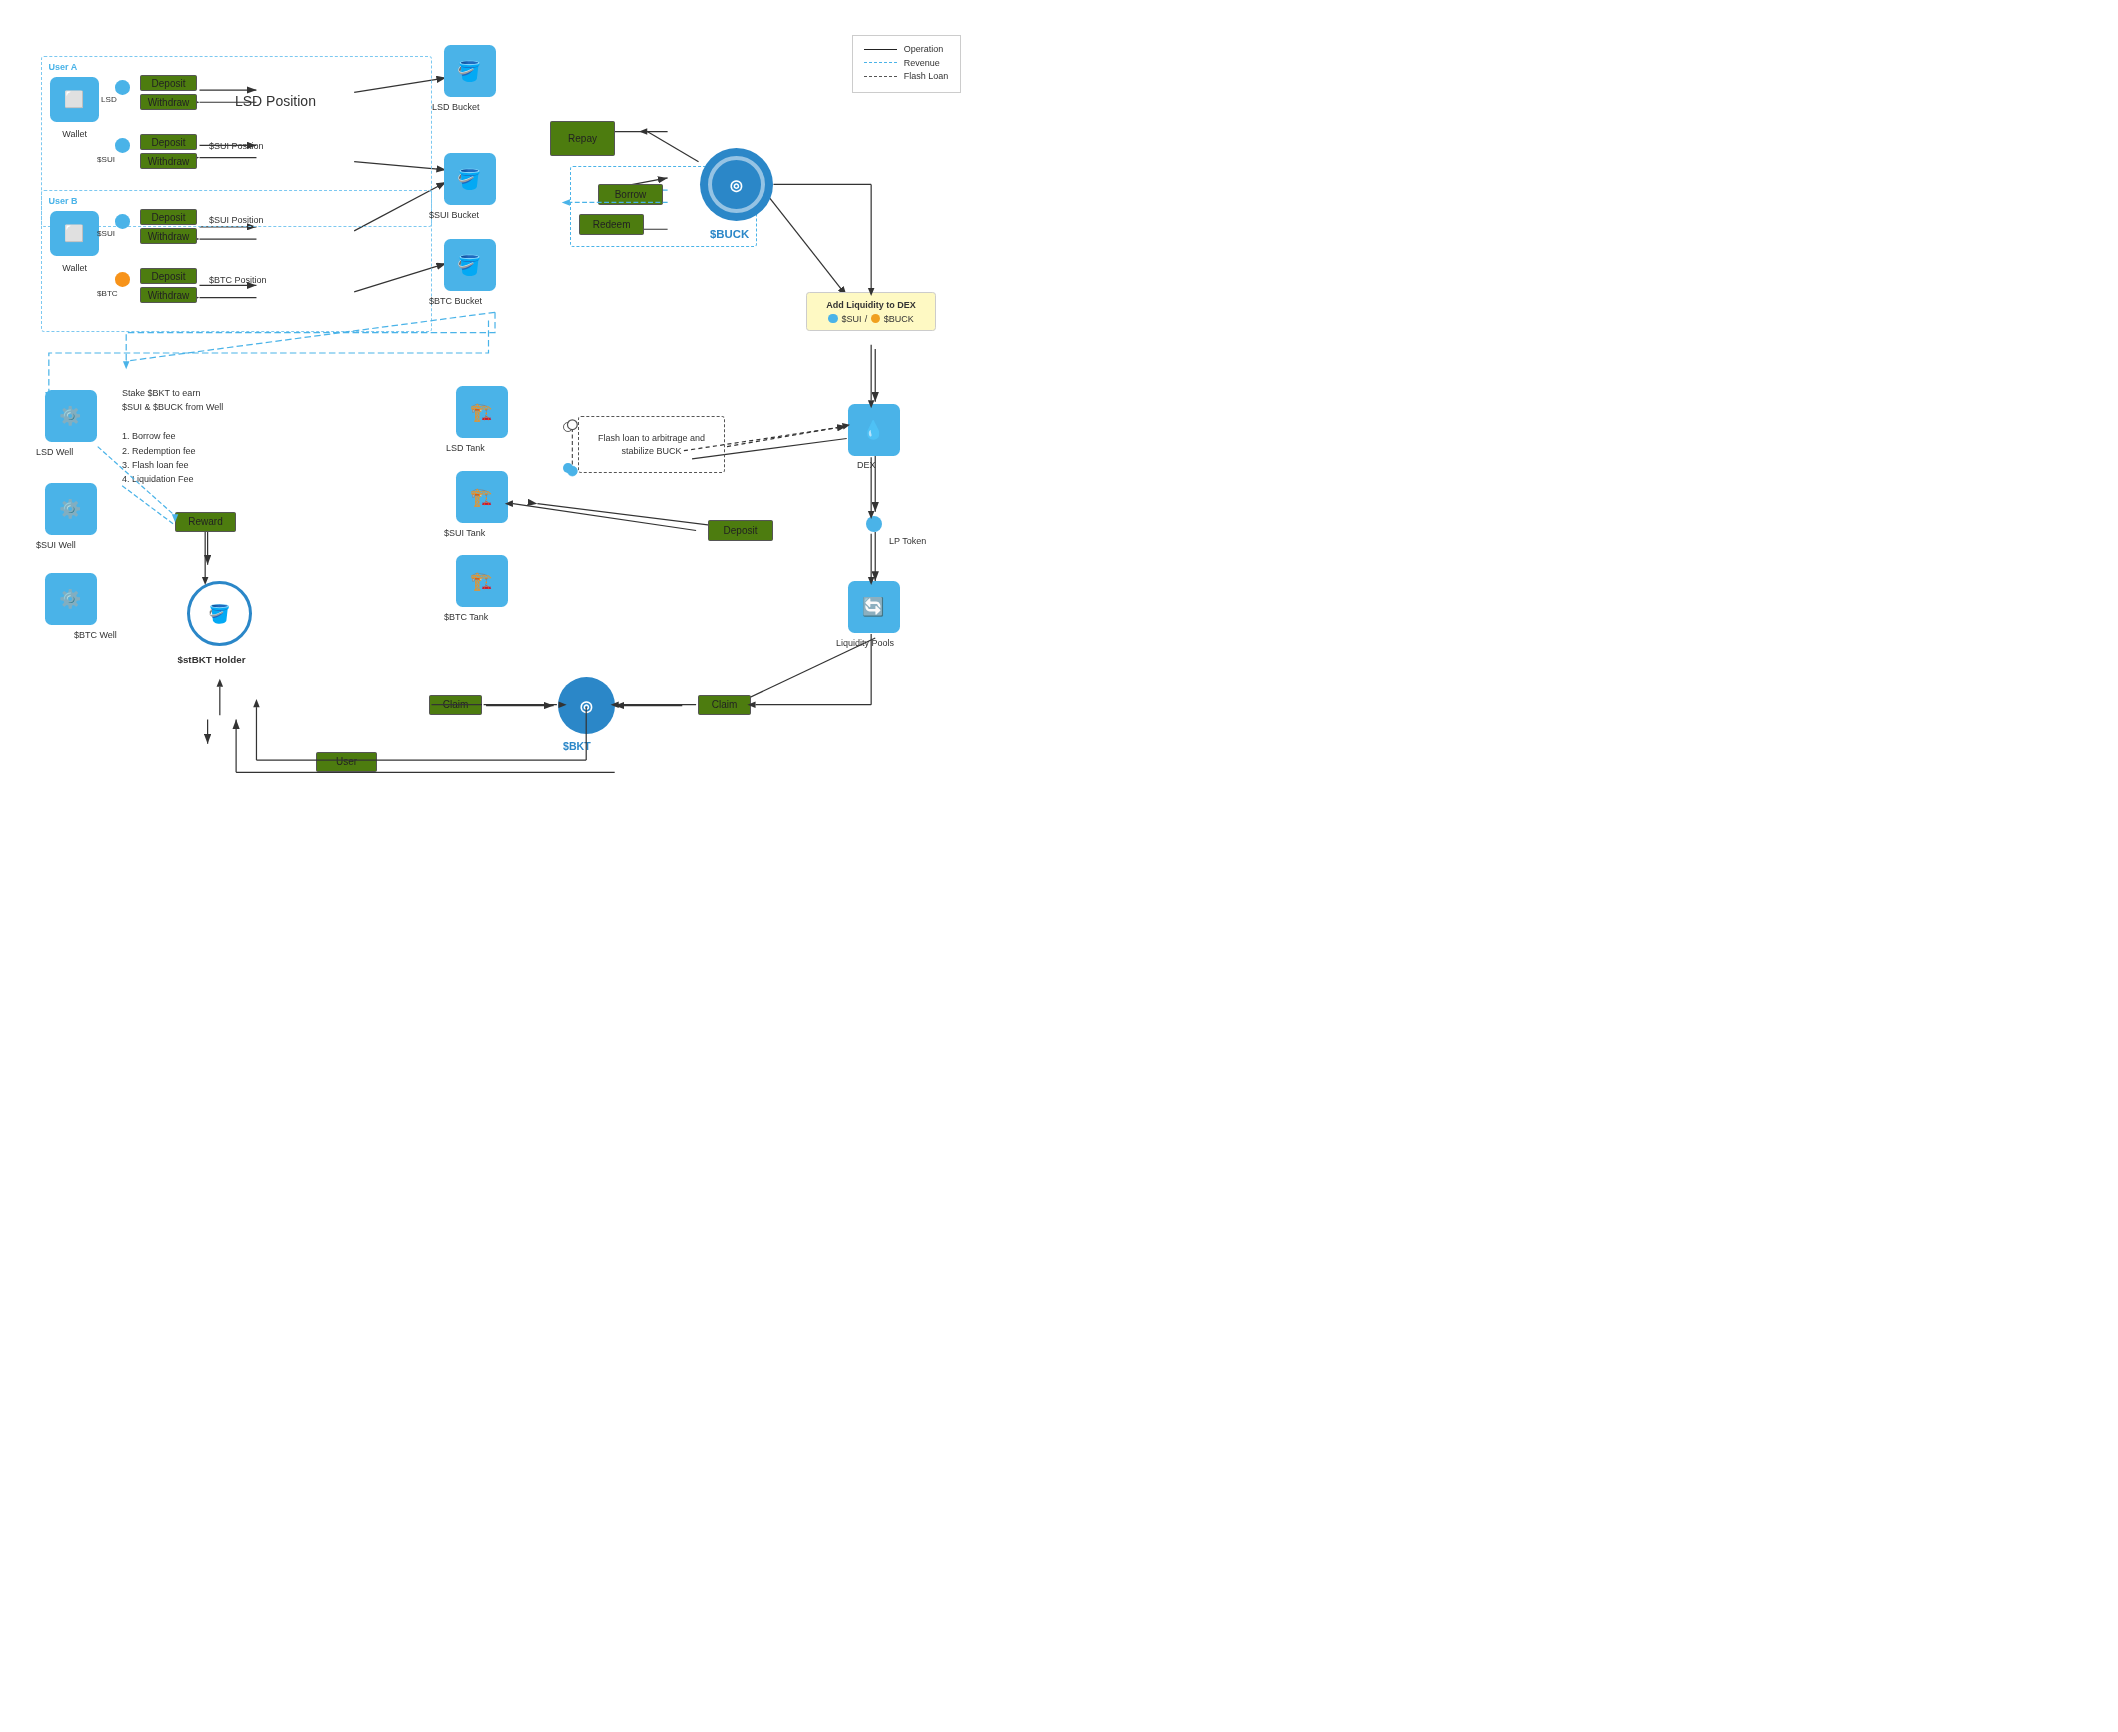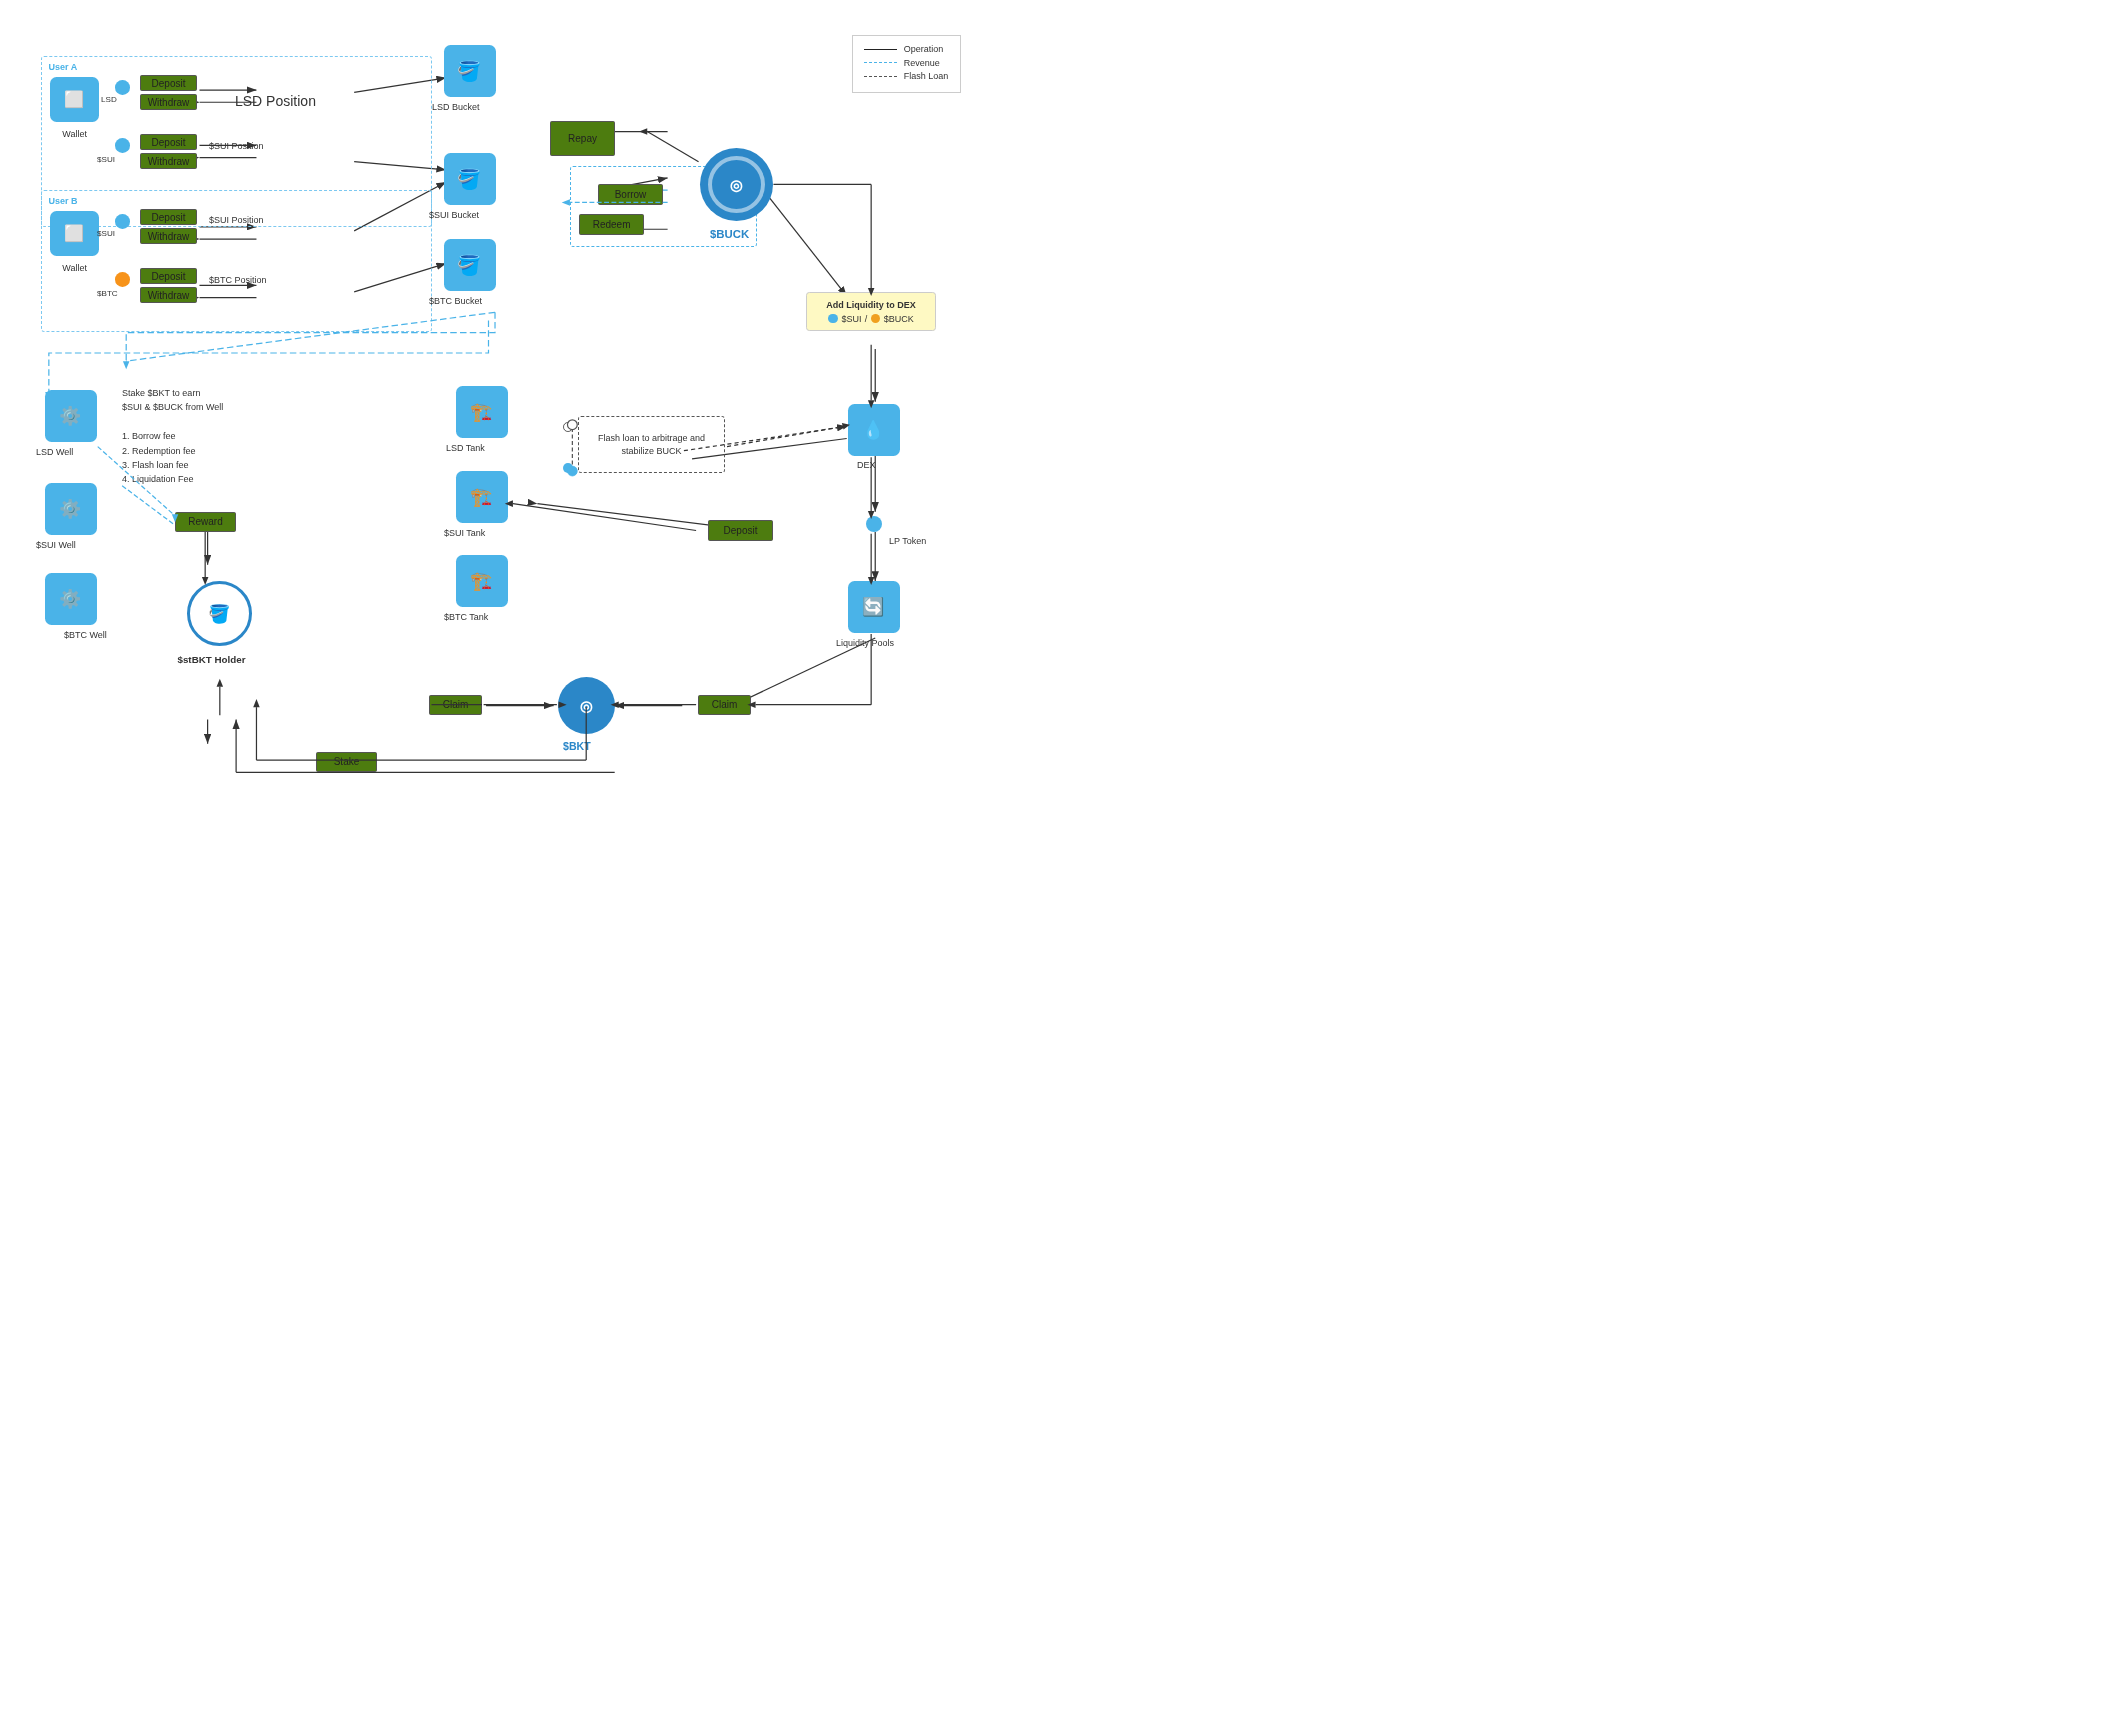--- a/index.html
+++ b/index.html
@@ -464,35 +464,35 @@
   <div class="small-label" style="left:36px; top:436px;">LSD Well</div>
 
   <div class="blue-box" style="left:45px; top:472px; width:52px; height:52px;">
     <span style="font-size:18px;">⚙️</span>
   </div>
   <div class="small-label" style="left:36px; top:529px;">$SUI Well</div>
 
   <div class="blue-box" style="left:45px; top:562px; width:52px; height:52px;">
     <span style="font-size:18px;">⚙️</span>
   </div>
-  <div class="small-label" style="left:36px; top:619px;padding-left:28px;">$BTC Well</div>
+  <div class="small-label" style="left:46px; top:619px;padding-left:28px;">$BTC Well</div>
 
   <div class="text-block" style="left:122px; top:375px; width:163px; line-height:1.6;">
     <span>Stake $BKT to earn<br>$SUI &amp; $BUCK from Well<br><br>1. Borrow fee<br>2. Redemption fee<br>3. Flash loan fee<br>4. Liquidation Fee</span>
   </div>
 
   <div class="rect-btn" style="left:175px; top:501px; width:61px; height:19.5px;">Reward</div>
 
   <div class="stbkt-circle" style="left:187px; top:570px;">
     <span style="font-size:18px;">🪣</span>
   </div>
   <div class="small-label" style="left:171px; top:643px; font-size:9.8px; font-weight:bold; text-align:center; width:81px;">$stBKT
 Holder</div>
 
-  <div class="rect-btn" style="left:316px; top:741px; width:61px; height:19.5px;">Stake</div>
+  <div class="rect-btn" style="left:316px; top:741px; width:61px; height:19.5px;">User</div>
 
   <div class="rect-btn" style="left:429px; top:684px; width:53px; height:19.5px;">Claim</div>
   <div class="rect-btn" style="left:698px; top:684px; width:53px; height:19.5px;">Claim</div>
 
   <div class="bkt-circle" style="left:558px; top:666px;">
     <span style="color:#fff; font-size:14.7px; font-weight:bold;">◎</span>
   </div>
   <div class="small-label" style="left:563px; top:729px; font-size:10.6px; font-weight:bold; color:#2b87c8;">$BKT</div>
 
   <svg style="position:absolute; top:0; left:0; width:977px; height:798px; pointer-events:none;" viewBox="0 0 1200 980" width="977" height="798">

